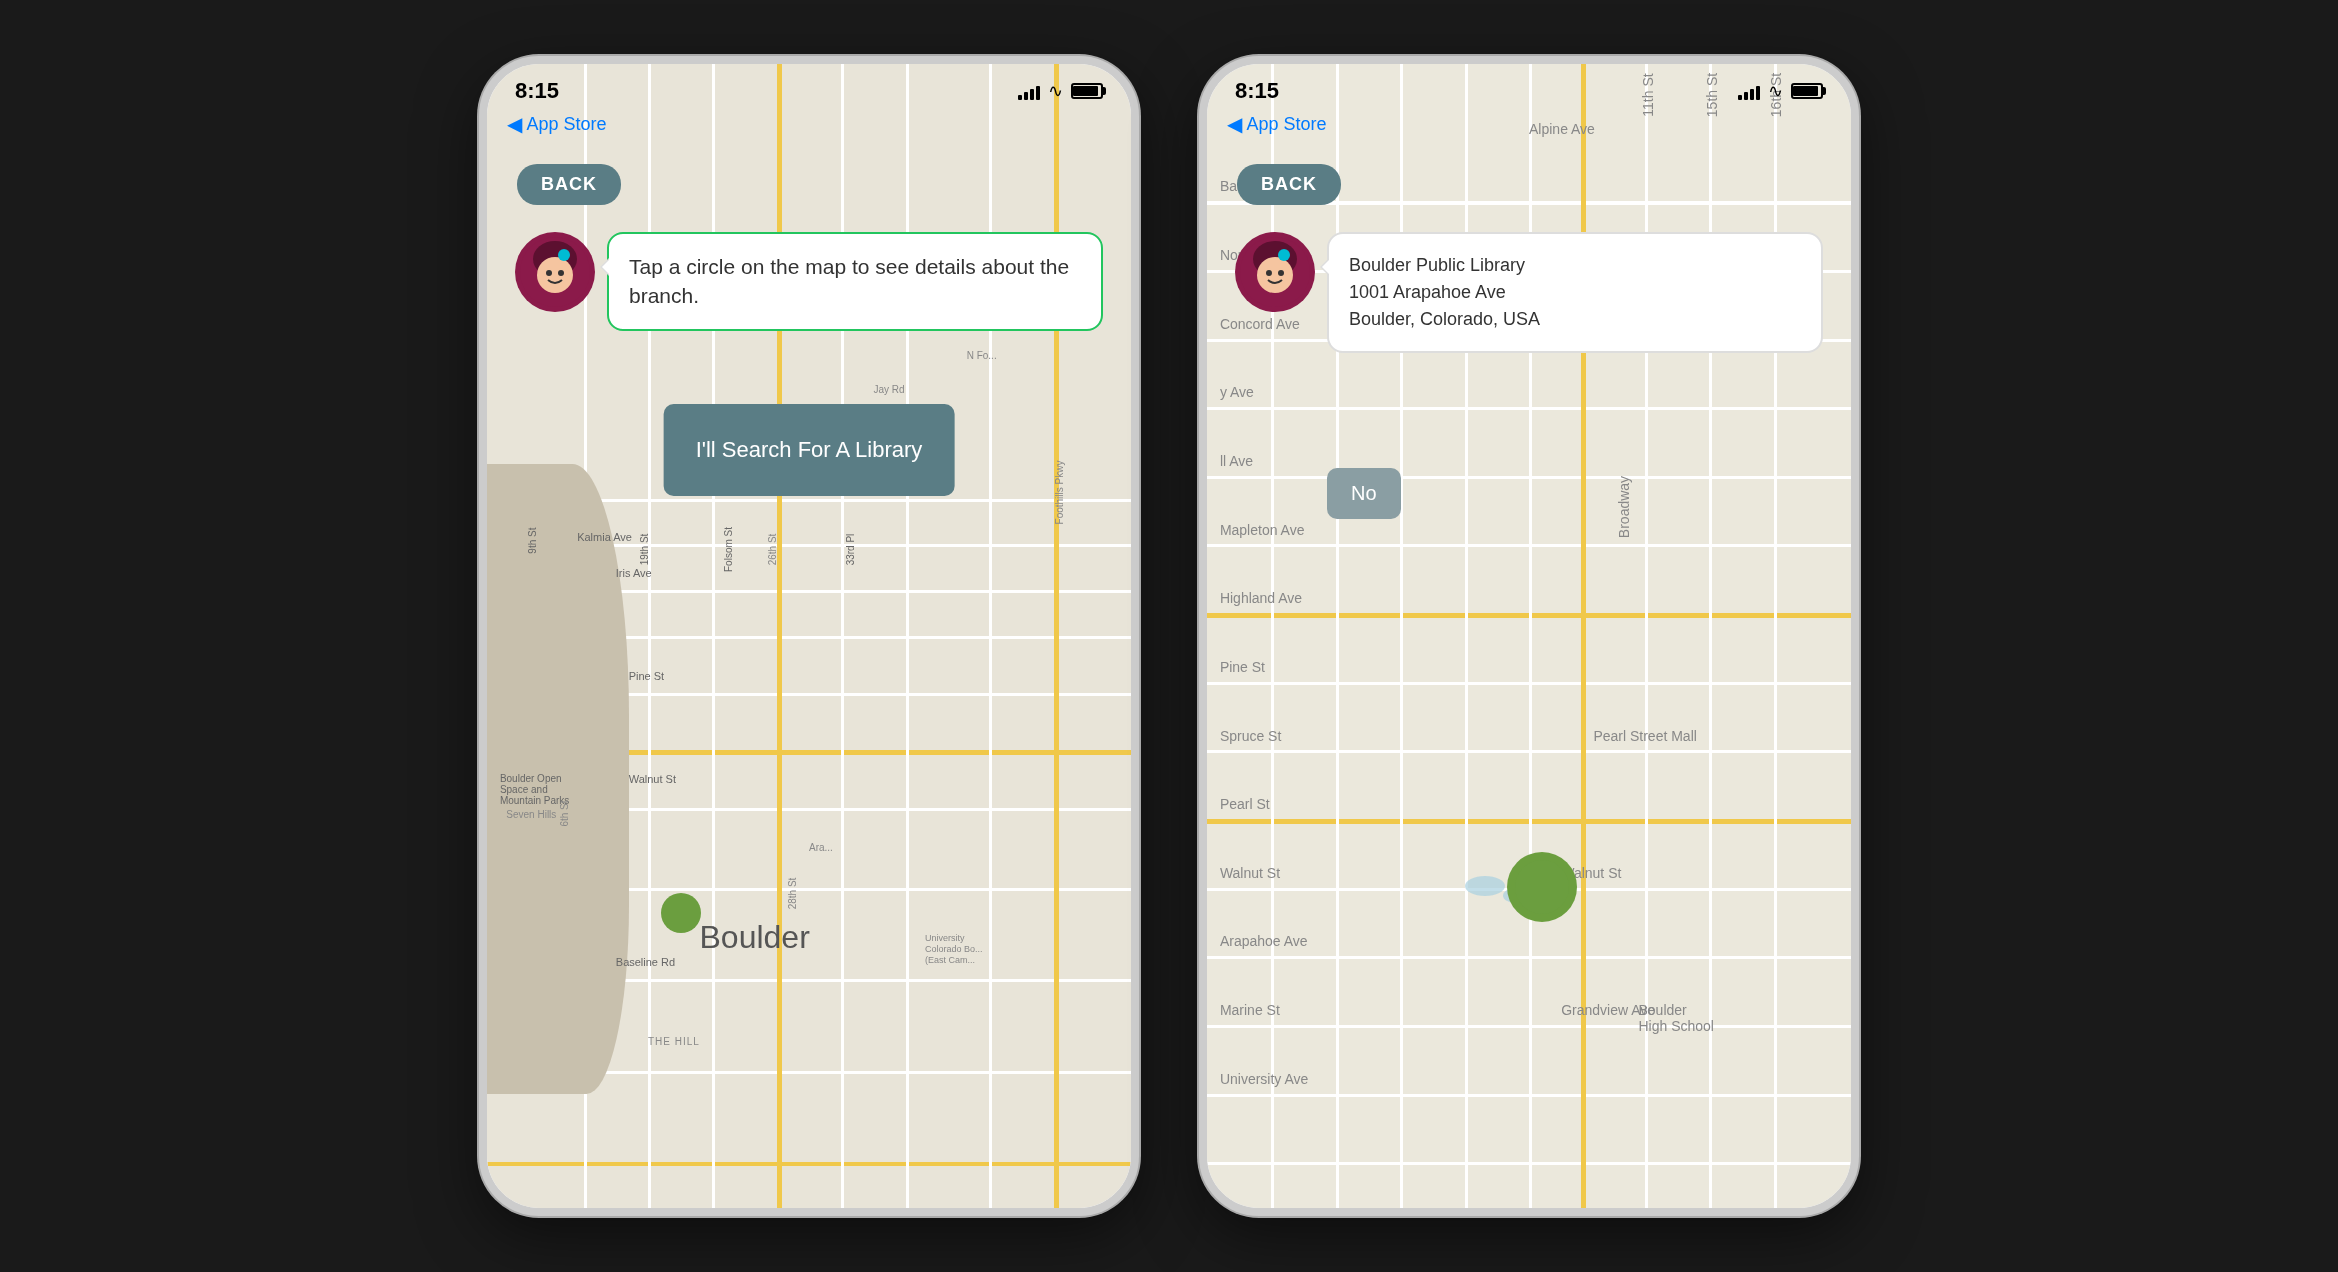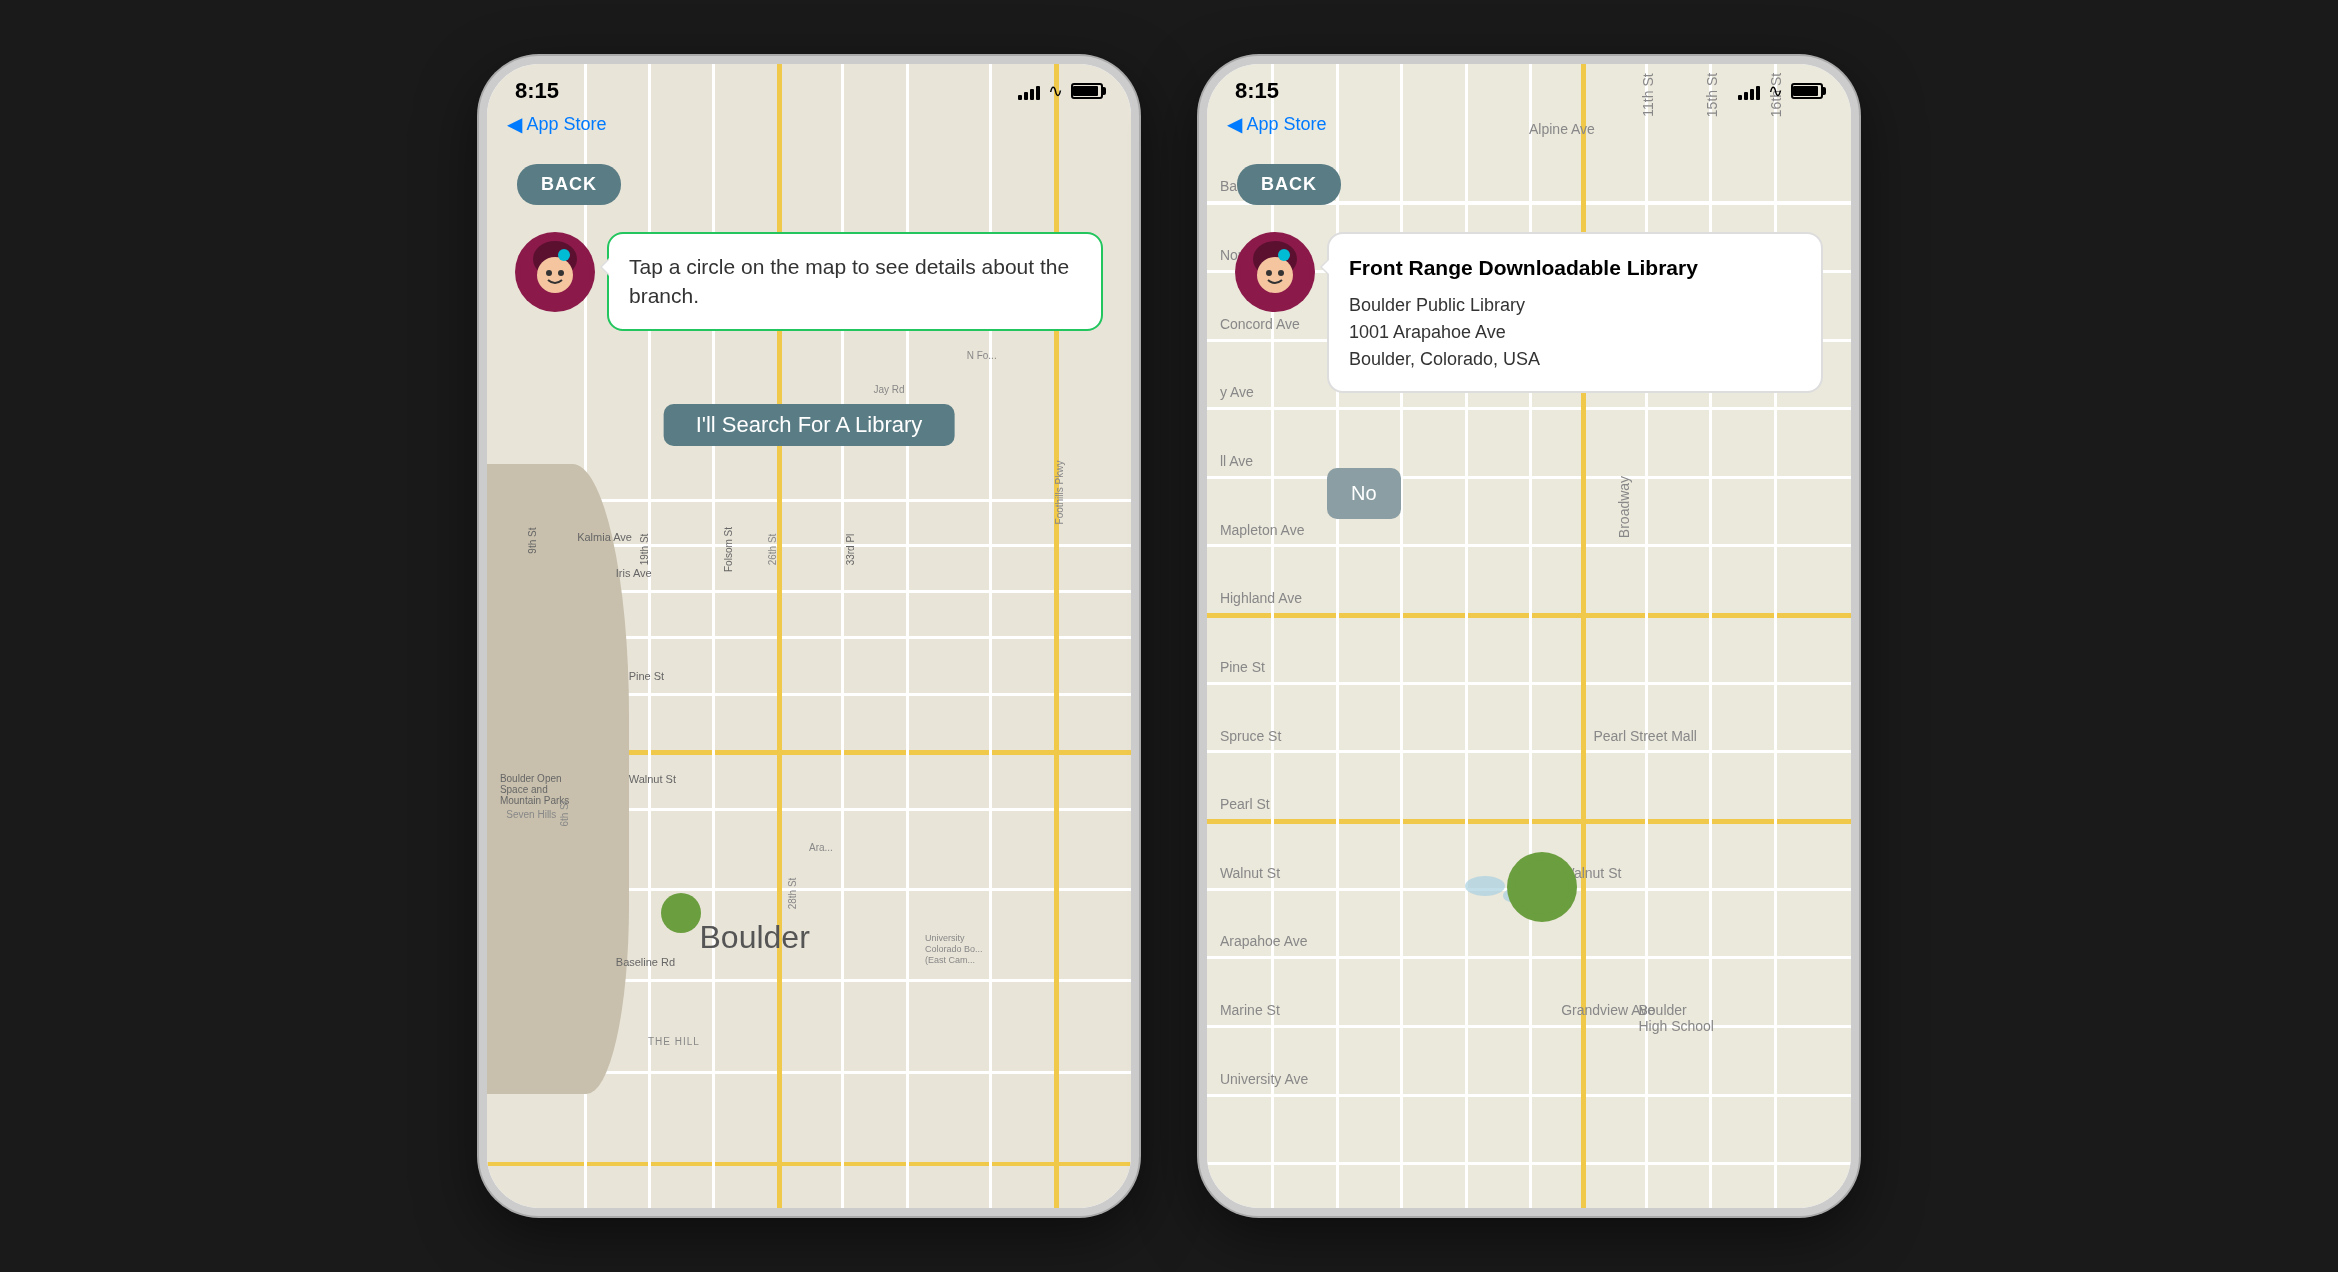--- a/index.html
+++ b/index.html
@@ -209,21 +209,21 @@
     .search-library-btn {
       position: absolute;
       top: 340px;
       left: 50%;
       transform: translateX(-50%);
       z-index: 20;
       background: #5a7d85;
       color: white;
       border: none;
       border-radius: 10px;
-      padding: 8px 32px;
+      padding: 33px 32px;
       font-size: 22px;
       font-weight: 500;
       cursor: pointer;
       white-space: nowrap;
     }
     
     .map-marker {
       position: absolute;
       z-index: 15;
     }
@@ -528,21 +528,20 @@
           <ellipse cx="35" cy="22" rx="22" ry="18" fill="#5c1030"></ellipse>
           <circle cx="35" cy="38" r="18" fill="#f5c5a0"></circle>
           <circle cx="29" cy="36" r="3" fill="#333"></circle>
           <circle cx="41" cy="36" r="3" fill="#333"></circle>
           <path d="M28 43 Q35 49 42 43" stroke="#333" stroke-width="2" fill="none"></path>
           <circle cx="44" cy="18" r="6" fill="#00bcd4"></circle>
         </svg>
       </div>
 
       <div class="library-popup">
-        <div class="library-popup-title">Front Range Downloadable Library</div>
         <div>Boulder Public Library</div>
         <div>1001 Arapahoe Ave</div>
         <div>Boulder, Colorado, USA</div>
       </div>
 
       <div class="library-action-btns">
         <button class="btn-no">No</button>
       </div>
 
     </div>

